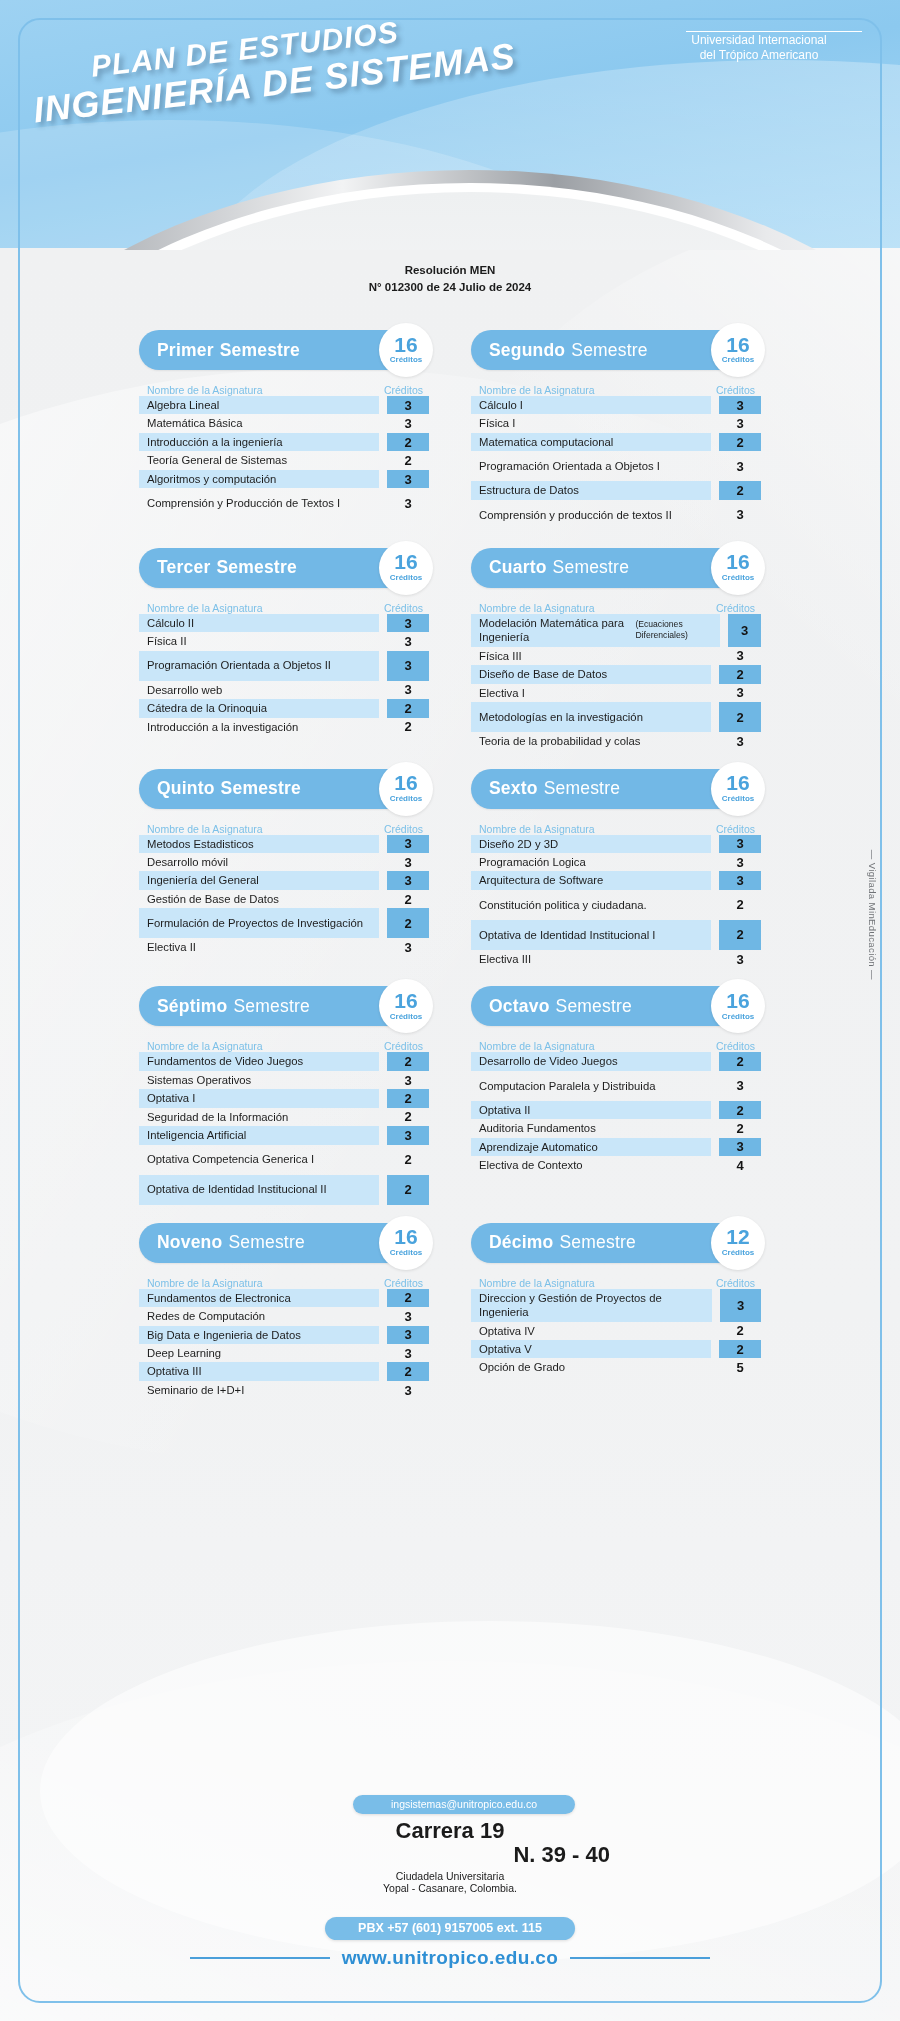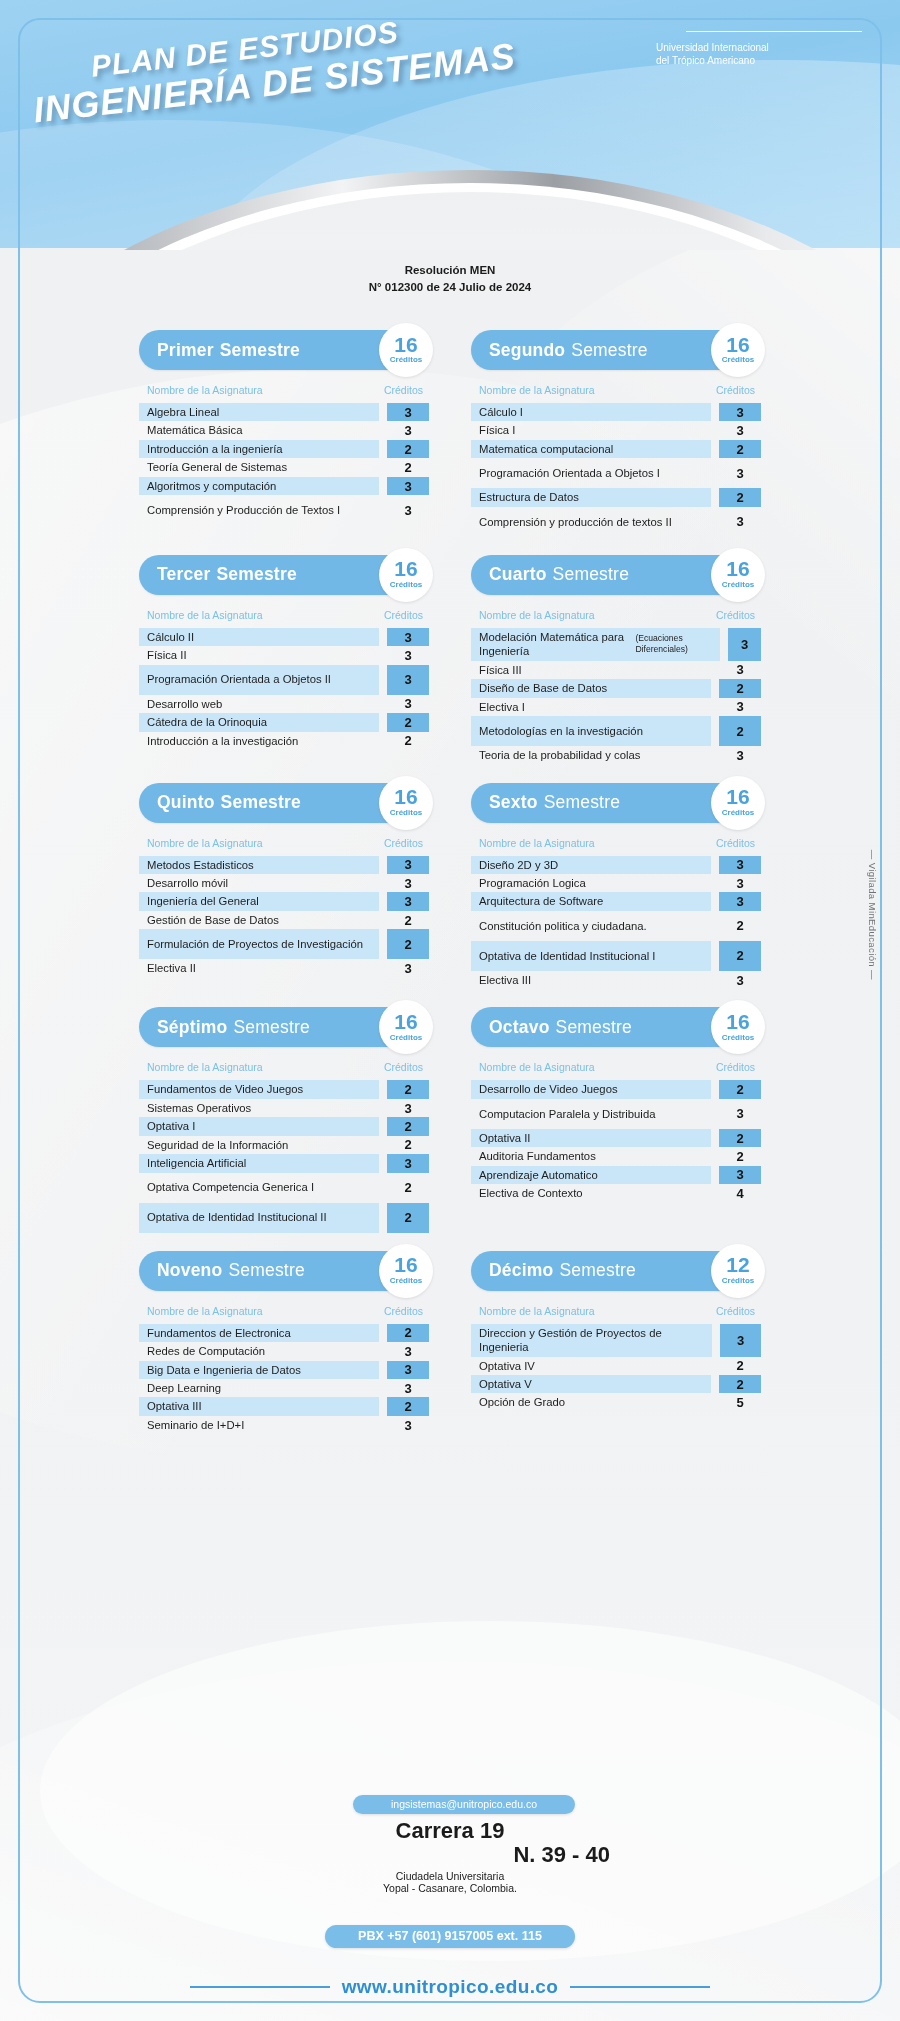--- a/index.html
+++ b/index.html
@@ -114,21 +114,21 @@
   .logo-mark .f1 { left: 2px; top: 2px; width: 17px; height: 16px; transform: rotate(10deg); }
   .logo-mark .f2 { left: 9px; top: 0px; width: 16px; height: 13px; transform: rotate(35deg); }
   .logo-mark .f3 { left: 14px; top: 4px; width: 13px; height: 12px; transform: rotate(60deg); }
   .logo-name {
     font-size: 29px; font-weight: 400; letter-spacing: -.3px;
     line-height: 1; position: relative; padding-bottom: 2px;
   }
   .logo-reg { font-size: 11px; vertical-align: super; }
   .logo-rule { border-top: 1.5px solid #ffffff; margin-top: 3px; width: 176px; margin-left: 30px;}
   .logo-sub {
-    font-size: 10px; text-align: left; width: 206px; line-height: 1.25; margin-top: 10px;
+    font-size: 12px; text-align: center; width: 206px; line-height: 1.25; margin-top: 1px;
   }
 
   
   .body-bg {
     position: absolute;
     left: 0; top: 248px; width: 900px; height: 1773px;
     background: linear-gradient(180deg,#f0f1f2 0%, #f1f2f3 60%, #f4f5f6 100%);
     overflow: hidden;
   }
   .bg-swirl1 {
@@ -193,21 +193,21 @@
     box-shadow: 0 1px 3px rgba(0,0,0,.10);
   }
   .badge .num { color: #4aa3dd; font-size: 21px; font-weight: 700; line-height: .9; }
   .badge .lbl { color: #4aa3dd; font-size: 8px; font-weight: 700; margin-top: 1px; }
 
   .col-head {
     display: flex; justify-content: space-between; align-items: baseline;
     margin-top: 14px; padding: 0 6px 0 8px;
     color: #7cc0e8; font-size: 10.5px;
   }
-  .rows { margin-top: 7px; }
+  .rows { }
   .row {
     display: flex; align-items: stretch; min-height: 17px;
   }
   .row .nm {
     flex: 1 1 auto;
     padding: 2px 6px 2px 8px;
     font-size: 11.3px;
     color: #1d1d1d;
     line-height: 1.28;
     display: flex; align-items: center;
@@ -254,26 +254,26 @@
   }
   .addr {
     position: absolute; left: 50%; transform: translateX(-50%); top: 38px;
     width: 320px; text-align: center; color: #1b1b1b;
   }
   .addr .l1 { font-size: 22px; font-weight: 700; line-height: 1.08; }
   .addr .l2 { font-size: 22px; font-weight: 700; line-height: 1.08; text-align: right; }
   .addr .l3 { font-size: 10.5px; margin-top: 3px; }
   .addr .l4 { font-size: 10.5px; }
   .pill-pbx {
-    position: absolute; left: 50%; transform: translateX(-50%); top: 144px;
+    position: absolute; left: 50%; transform: translateX(-50%); top: 136px;
     width: 250px; height: 23px; line-height: 23px; font-size: 12.5px; font-weight: 700;
     border-radius: 12px;
   }
   .web {
-    position: absolute; left: 0; bottom: 23px; width: 900px;
+    position: absolute; left: 0; bottom: 52px; width: 900px;
     display: flex; align-items: center; justify-content: center; gap: 12px;
   }
   .web .ln { width: 140px; height: 2px; background: #4a9fda; }
   .web .txt { color: #2e8fd4; font-size: 19px; font-weight: 700; letter-spacing: .4px; }
 </style>
 </head>
 <body>
 
 <div class="page">
 

